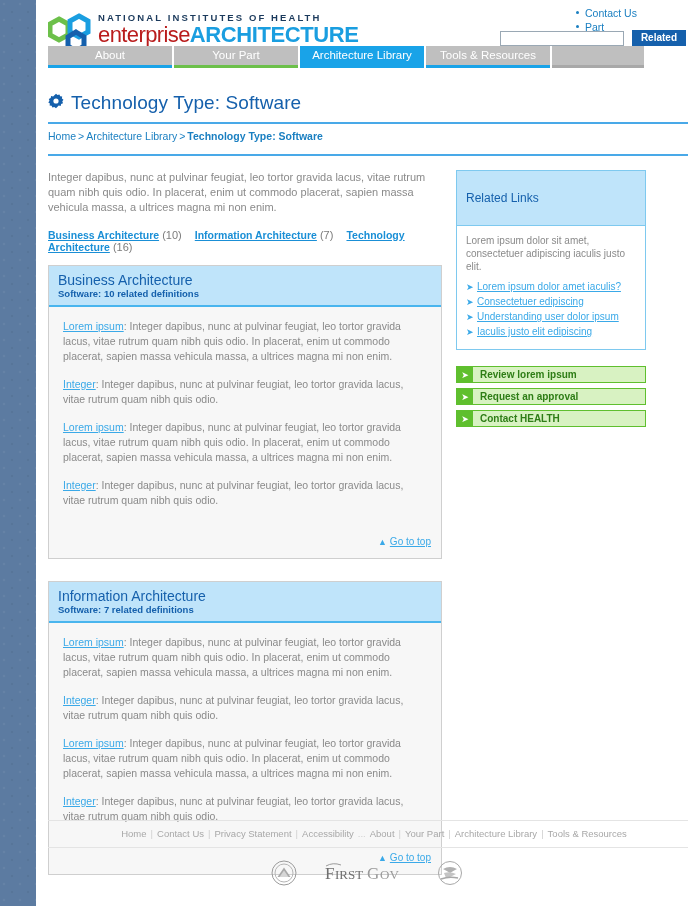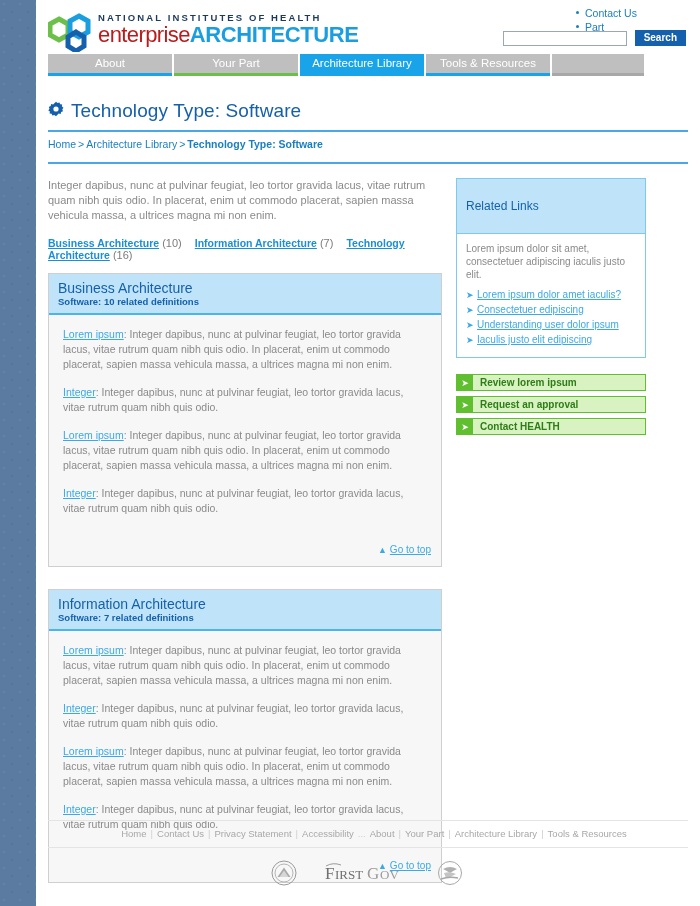--- a/index.html
+++ b/index.html
@@ -10,21 +10,21 @@
     background-color: #5c7ba1;
     background-image:
       radial-gradient(circle at 4px 4px, rgba(255,255,255,0.055) 1.4px, transparent 1.6px),
       radial-gradient(circle at 12px 12px, rgba(0,0,0,0.05) 1.4px, transparent 1.6px);
     background-size: 16px 16px, 16px 16px;
     overflow: hidden;
   }
   .page { width: 664px; margin: 0 0 0 36px; min-height: 906px; background:#ffffff; position: relative; }
 
   
-  .header { position: relative; height: 54px; border-radius: 20px; }
+  .header { position: relative; height: 46px; border-radius: 20px; }
   .logo { position:absolute; left:12px; top:10px; display:flex; align-items:flex-start; }
   .logo-mark { width:44px; height:42px; position:relative; flex:0 0 44px; }
   .logo-text { margin-left:6px; padding-top:2px; }
   .logo-nih {
     font-size:9.5px; font-weight:bold; letter-spacing:2.1px;
     color:#1b3a5c; line-height:11px; white-space:nowrap;
   }
   .logo-ea { font-size:22px; line-height:24px; white-space:nowrap; }
   .logo-ea .ent { color:#b91c1c; font-weight:normal; letter-spacing:-0.6px; }
   .logo-ea .arch { color:#1a9ee0; font-weight:bold; letter-spacing:-0.4px; }
@@ -152,21 +152,21 @@
       </div>
     </div>
 
     <div class="util-links">
       <a href="#"><span class="lbl">Contact Us</span></a>
       <a href="#"><span class="lbl">Part</span></a>
     </div>
 
     <div class="search-row">
       <input class="search-input" type="text" value="" placeholder="" style="">
-      <button class="search-btn">Search</button>
+      <button class="search-btn">Related</button>
     </div>
   </div>
 
   <div class="nav">
     <a class="nav-item w1" href="#">
       <span>About</span>
       <span class="ul" style="background:#19a3e8"></span>
     </a>
     <a class="nav-item w2" href="#">
       <span>Your Part</span>

